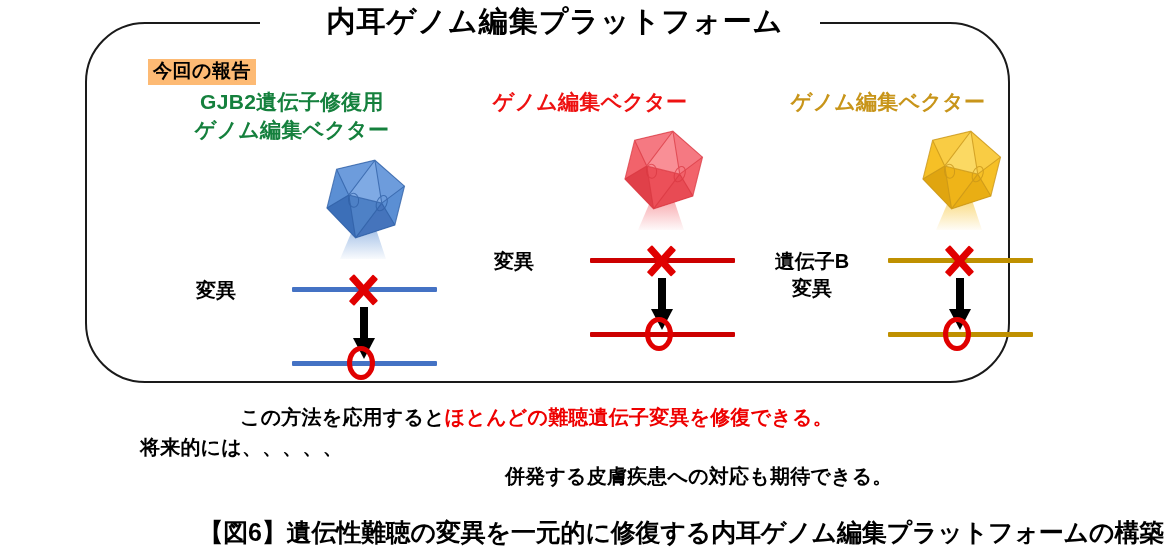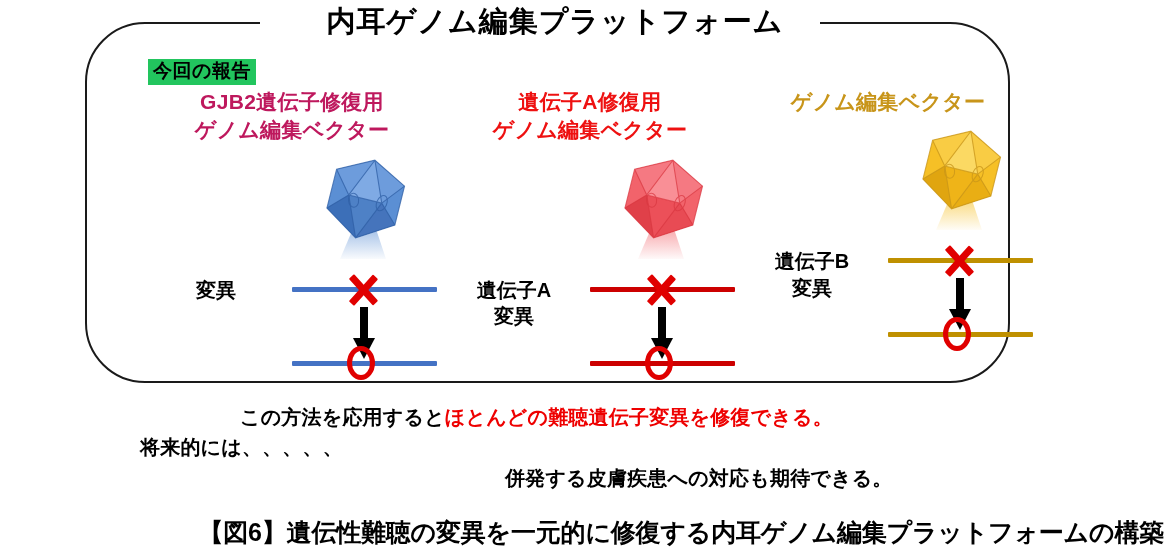--- a/index.html
+++ b/index.html
@@ -64,21 +64,21 @@
     z-index: 3;
   }
   #title-rule-left  { left: 165px; width: 95px; }
   #title-rule-right { left: 820px; width: 42px; }
 
   
   #report-tag {
     position: absolute;
     left: 148px;
     top: 59px;
-    background: #22c55e;
+    background: #fdba74;
     color: #000000;
     font-size: 19px;
     font-weight: bold;
     padding: 2px 5px 3px 5px;
     line-height: 1.08;
     letter-spacing: 0.5px;
     white-space: nowrap;
     z-index: 4;
   }
 
@@ -214,21 +214,21 @@
   }
   .future-line {
     font-size: 20px;
     font-weight: bold;
     line-height: 1.5;
     white-space: nowrap;
     letter-spacing: 0.2px;
   }
   #future-line-0 { margin-left: 140px; }
   #future-line-1 { margin-left: 240px; margin-top: 10px; }
-  #future-line-2 { margin-left: 505px; margin-top: 1px; }
+  #future-line-2 { margin-left: 505px; margin-top: 1px; font-family: Liberation Mono, monospace; }
   .txt-red { color: #ee0000; }
 
   
   #figure-caption {
     position: absolute;
     left: 0;
     top: 516px;
     width: 1164px;
     text-align: right;
     font-size: 25px;
@@ -244,21 +244,21 @@
 
 <div id="platform-box"></div>
 <div id="title-mask"></div>
 <div class="title-rule" id="title-rule-left"></div>
 <div class="title-rule" id="title-rule-right"></div>
 <div id="platform-title">内耳ゲノム編集プラットフォーム</div>
 
 <div id="report-tag">今回の報告</div>
 
 <div class="column" id="column-0">
-  <div class="vector-heading" style="color:#be185d">
+  <div class="vector-heading" style="color:#15803d">
     <span class="ln">GJB2遺伝子修復用</span>
     <span class="ln">ゲノム編集ベクター</span>
   </div>
 
   <div class="capsid-wrap">
     <svg class="capsid-svg" width="120" height="112" viewBox="0 0 120 112">
       <defs>
         <linearGradient id="beamGrad0" x1="0" y1="0" x2="0" y2="1">
           <stop offset="0%" stop-color="#5B8FD4" stop-opacity="0.75"></stop>
           <stop offset="100%" stop-color="#5B8FD4" stop-opacity="0.04"></stop>
@@ -297,21 +297,20 @@
       <div class="shaft"></div>
         <div class="head"></div>
     </div>
     <div class="gene-line bottom" style="background:#4472C4"></div>
     <div class="o-mark"></div>
   </div>
 </div>
 
 <div class="column" id="column-1">
   <div class="vector-heading" style="color:#EE1111">
-    <span class="ln">遺伝子A修復用</span>
     <span class="ln">ゲノム編集ベクター</span>
   </div>
 
   <div class="capsid-wrap">
     <svg class="capsid-svg" width="120" height="112" viewBox="0 0 120 112">
       <defs>
         <linearGradient id="beamGrad1" x1="0" y1="0" x2="0" y2="1">
           <stop offset="0%" stop-color="#F2636B" stop-opacity="0.75"></stop>
           <stop offset="100%" stop-color="#F2636B" stop-opacity="0.04"></stop>
         </linearGradient>
@@ -329,21 +328,20 @@
           <path d="M55,4 L38,44 M55,4 L72,44 M20,22 L38,44 M90,22 L72,44 M38,44 L72,44 M38,44 L20,62 M72,44 L90,62 M38,44 L55,84 M72,44 L55,84"></path>
           <ellipse cx="44" cy="48" rx="5" ry="7" transform="rotate(-18 44 48)"></ellipse>
           <ellipse cx="72" cy="44" rx="5" ry="8" transform="rotate(10 72 44)"></ellipse>
         </g>
       </g>
     </svg>
   </div>
 
   <div class="gene-block">
     <div class="gene-label">
-      <span class="ln">遺伝子A</span>
       <span class="ln">変異</span>
     </div>
     <div class="gene-line top" style="background:#CC0000"></div>
     <div class="x-mark">
         <span></span>
         <span></span>
       </div>
     <div class="down-arrow">
       <div class="shaft"></div>
         <div class="head"></div>

